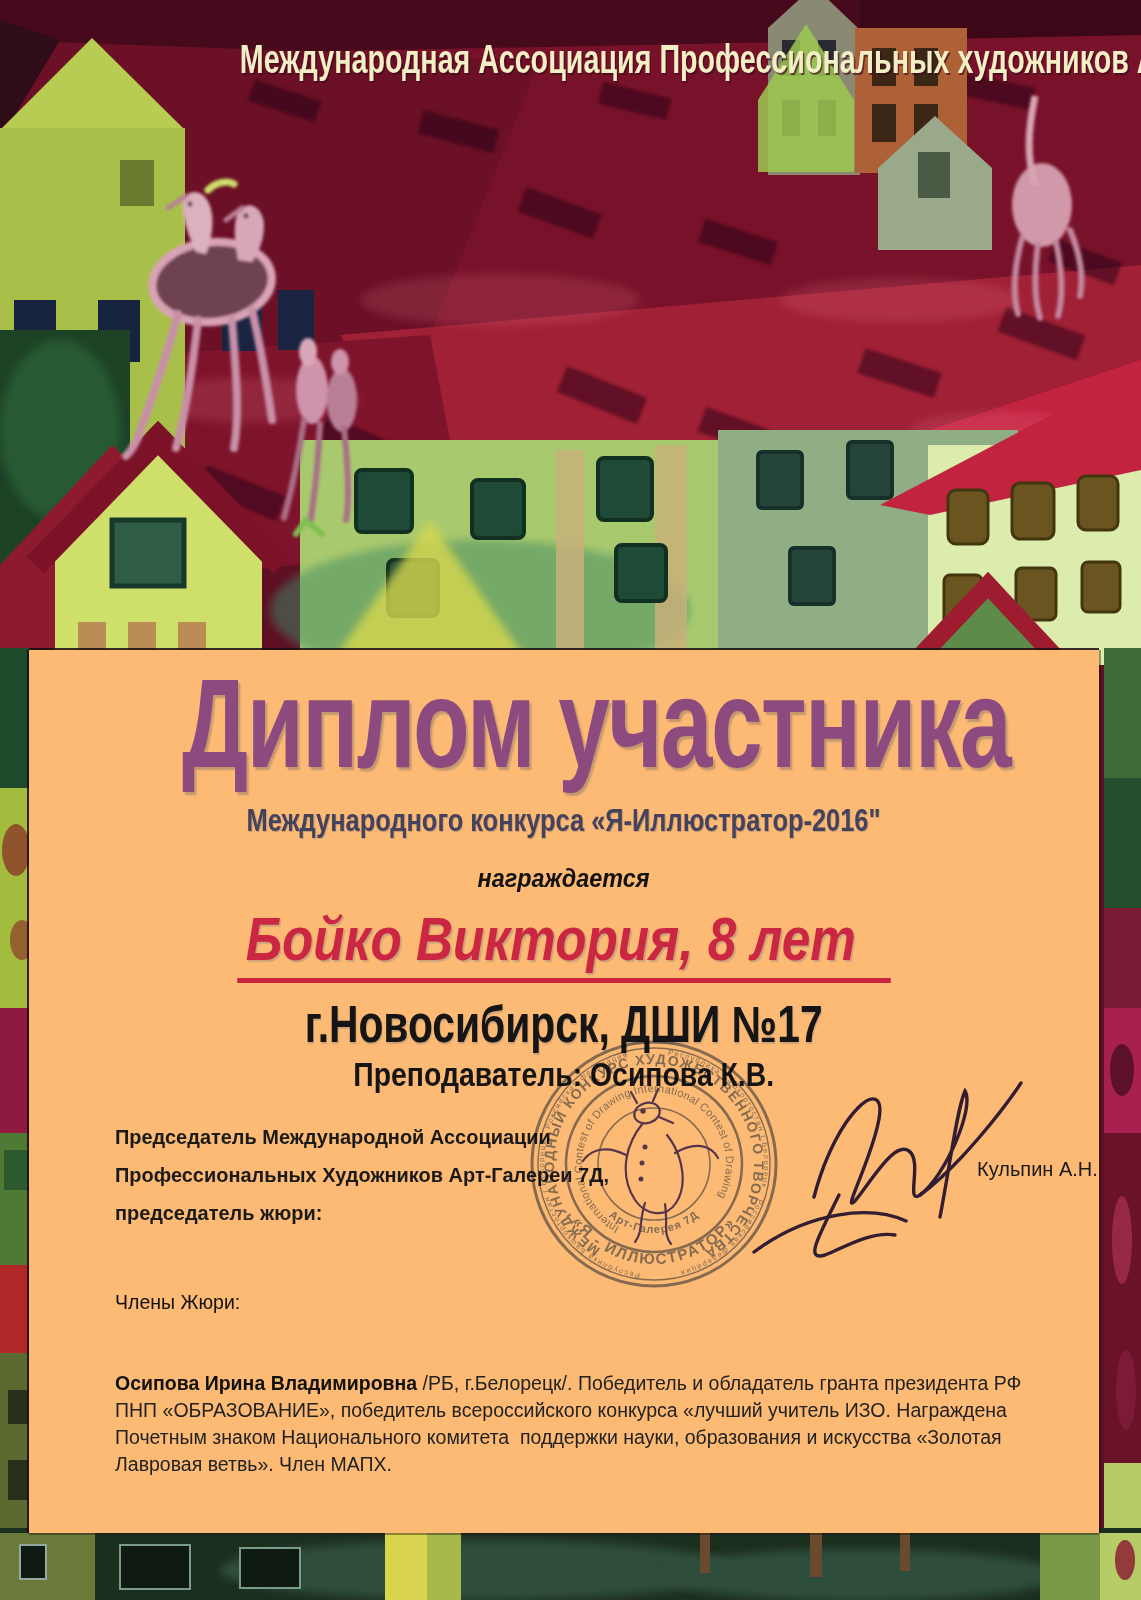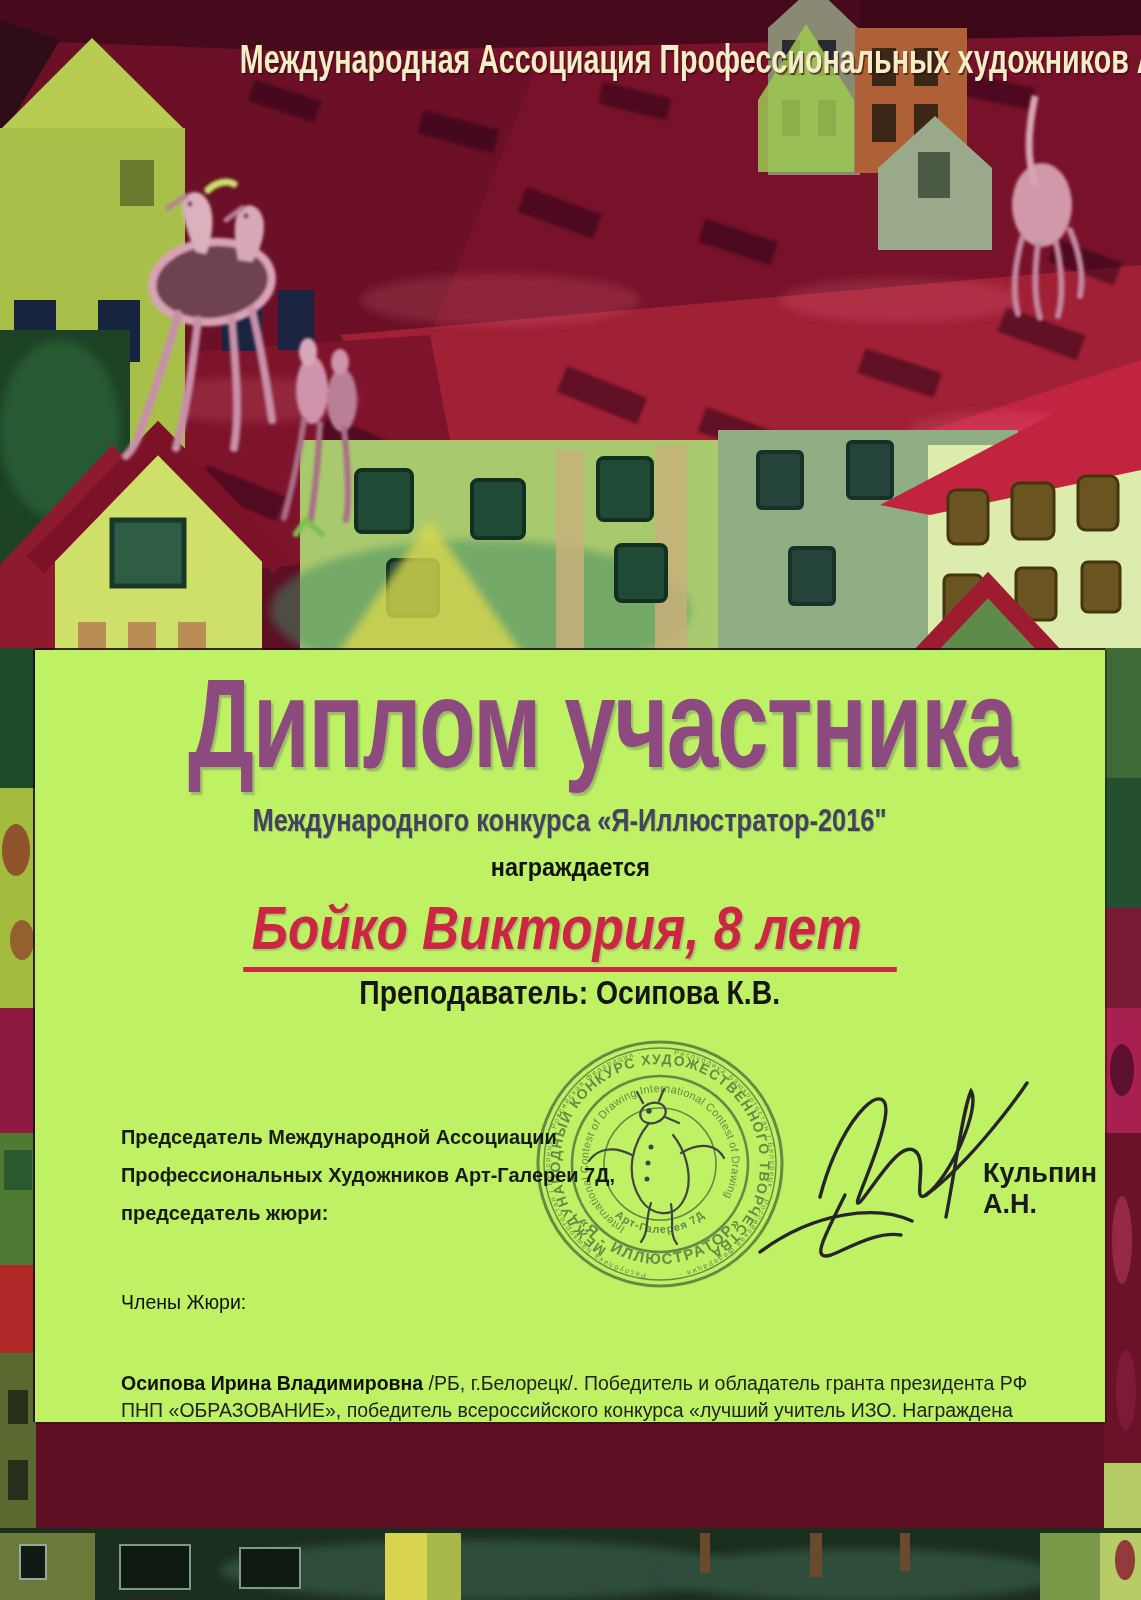--- a/index.html
+++ b/index.html
@@ -5,45 +5,45 @@
   html,body{margin:0;padding:0;background:#222;}
   *{box-sizing:border-box;font-family:"Liberation Sans",sans-serif;}
   .scene{position:relative;width:1141px;height:1600px;overflow:hidden;background:#5e0f24;}
   .bg{position:absolute;inset:0;z-index:0;}
   
   .assoc{position:absolute;top:36px;left:0;width:100%;text-align:center;z-index:2;}
   .assoc .cond{display:inline-block;transform:scaleX(.70);transform-origin:50% 50%;
     font-size:41px;font-weight:bold;color:#f2eec6;letter-spacing:0;white-space:nowrap;
     text-shadow:2px 2px 0 rgba(60,8,22,.65);}
   
-  .panel{position:absolute;left:35px;top:650px;width:1070px;height:772px;background:#bef264;
+  .panel{position:absolute;left:29px;top:650px;width:1070px;height:883px;background:#fdba74;
     z-index:3;overflow:hidden;
     box-shadow:-2px 0 0 rgba(25,12,14,.85),0 -2px 0 rgba(25,12,14,.85),2px 0 0 rgba(25,12,14,.4),0 2px 0 rgba(25,12,14,.4);}
   .c{text-align:center;}
   .cond{display:inline-block;transform-origin:50% 50%;white-space:pre;}
   .title-line{margin-top:10px;line-height:1.0;}
   .title-line .cond{transform:scaleX(.73);font-size:127px;font-weight:bold;color:#8d4a7e;
     letter-spacing:-2px;text-shadow:3px 3px 2px rgba(90,90,100,.35);}
   .subtitle-line{margin-top:16px;}
   .subtitle-line .cond{transform:scaleX(.82);font-size:31px;font-weight:bold;color:#45425e;
     text-shadow:1px 1px 1px rgba(90,90,100,.35);}
-  .award-line{margin-top:13px;}
+  .award-line{margin-top:24px;font-style:italic;}
   .award-line .cond{transform:scaleX(.9);font-size:26px;font-weight:bold;color:#121212;}
   .name-line{margin-top:10px;font-style:italic;}
   .name-line .cond{transform:scaleX(.84);font-size:61px;font-weight:bold;color:#cb2742;
     padding:0 42px 4px 10px;border-bottom:5px solid #cb2742;
     text-shadow:2px 2px 1px rgba(130,130,130,.4);}
   .school-line{margin-top:12px;}
   .school-line .cond{transform:scaleX(.8);font-size:51px;font-weight:bold;color:#151515;
     text-shadow:1px 2px 1px rgba(120,120,120,.35);}
   .teacher-line{margin-top:2px;}
   .teacher-line .cond{transform:scaleX(.86);font-size:33px;font-weight:bold;color:#151515;}
   .chairman{position:absolute;left:86px;top:468px;font-size:21px;font-weight:bold;color:#1a1a1a;
     line-height:38px;transform:scaleX(.95);transform-origin:0 0;white-space:pre;}
-  .kulpin{position:absolute;left:948px;top:508px;font-size:27px;font-weight:bold;color:#1a1a1a;}
+  .kulpin{position:absolute;left:948px;top:508px;font-size:20px;font-weight:normal;color:#1a1a1a;text-align:right;}
   .stamp{position:absolute;left:496px;top:385px;width:258px;height:258px;z-index:5;
     mix-blend-mode:multiply;opacity:.93;pointer-events:none;}
   .sig{position:absolute;left:690px;top:395px;width:330px;height:245px;z-index:4;
     mix-blend-mode:multiply;pointer-events:none;}
   .jury{position:absolute;left:86px;top:585px;width:934px;font-size:19.5px;color:#222;
     line-height:27px;white-space:pre-wrap;}
   .jury p{margin:0;}
   .jury .hd{font-weight:normal;color:#111;}
   .jury .nm{font-weight:bold;color:#111;}
   svg text{fill:#7d89a8;}
@@ -265,20 +265,23 @@
     </div>
     <div class="c subtitle-line">
       <span class="cond">Международного конкурса «Я-Иллюстратор-2016"</span>
     </div>
     <div class="c award-line">
       <span class="cond">награждается</span>
     </div>
     <div class="c name-line">
       <span class="cond">Бойко Виктория, 8 лет</span>
     </div>
+    <div class="c school-line">
+      <span class="cond">г.Новосибирск, ДШИ №17</span>
+    </div>
     <div class="c teacher-line">
       <span class="cond">Преподаватель: Осипова К.В.</span>
     </div>
 
     <div class="chairman">Председатель Международной Ассоциации
 Профессиональных Художников Арт-Галереи 7Д,
 председатель жюри:</div>
 
     <div class="kulpin">Кульпин А.Н.</div>
 

